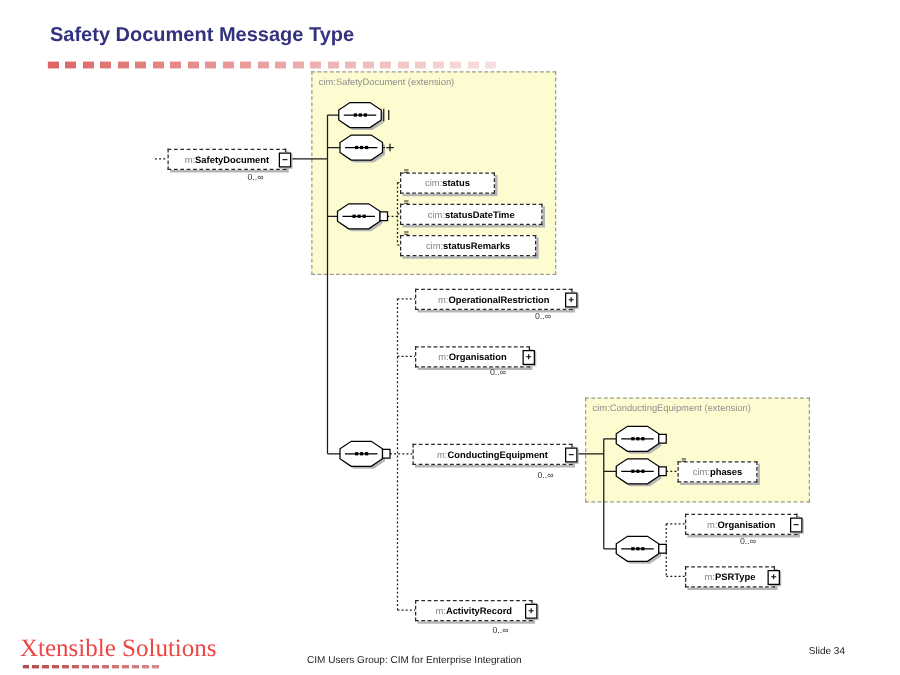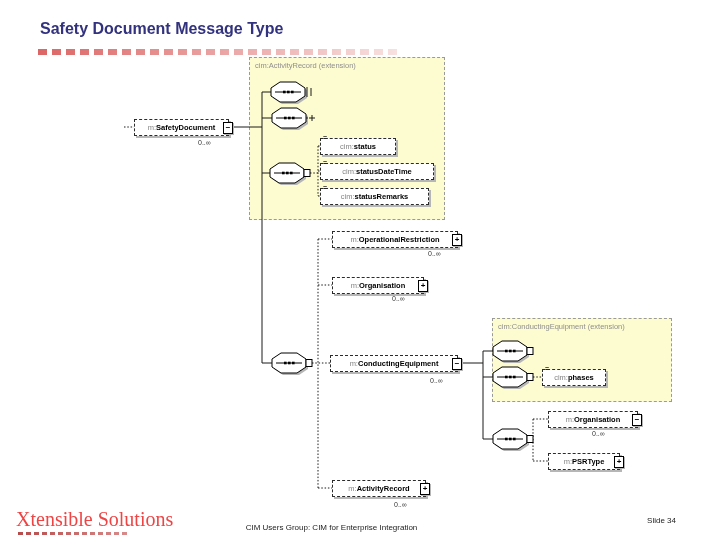--- a/index.html
+++ b/index.html
@@ -47,23 +47,23 @@
 </style>
 </head>
 <body>
 
 <div class="slide">
 
   <div class="page-title">Safety Document Message Type</div>
   <div class="title-dashes"></div>
 
   <div class="ext" style="left:249px;top:57px;width:194px;height:161px">
-    <div class="ext-label">cim:ActivityRecord (extension)</div>
+    <div class="ext-label">cim:SafetyDocument (extension)</div>
   </div>
-  <div class="ext" style="left:492px;top:318px;width:178px;height:82px">
+  <div class="ext" style="left:468px;top:318px;width:178px;height:82px">
     <div class="ext-label">cim:ConductingEquipment (extension)</div>
   </div>
 
   <svg width="720" height="540" style="position:absolute;left:0;top:0">
     <defs>
       <g id="oct">
         <polygon class="sh" points="9,0 25,0 34,6 34,14 25,20 9,20 0,14 0,6" transform="translate(2,2)"></polygon>
         <polygon class="oc" points="9,0 25,0 34,6 34,14 25,20 9,20 0,14 0,6"></polygon>
         <line class="ln" x1="4" y1="10" x2="30" y2="10"></line>
         <rect class="dot" x="12" y="8.7" width="2.6" height="2.6"></rect>

